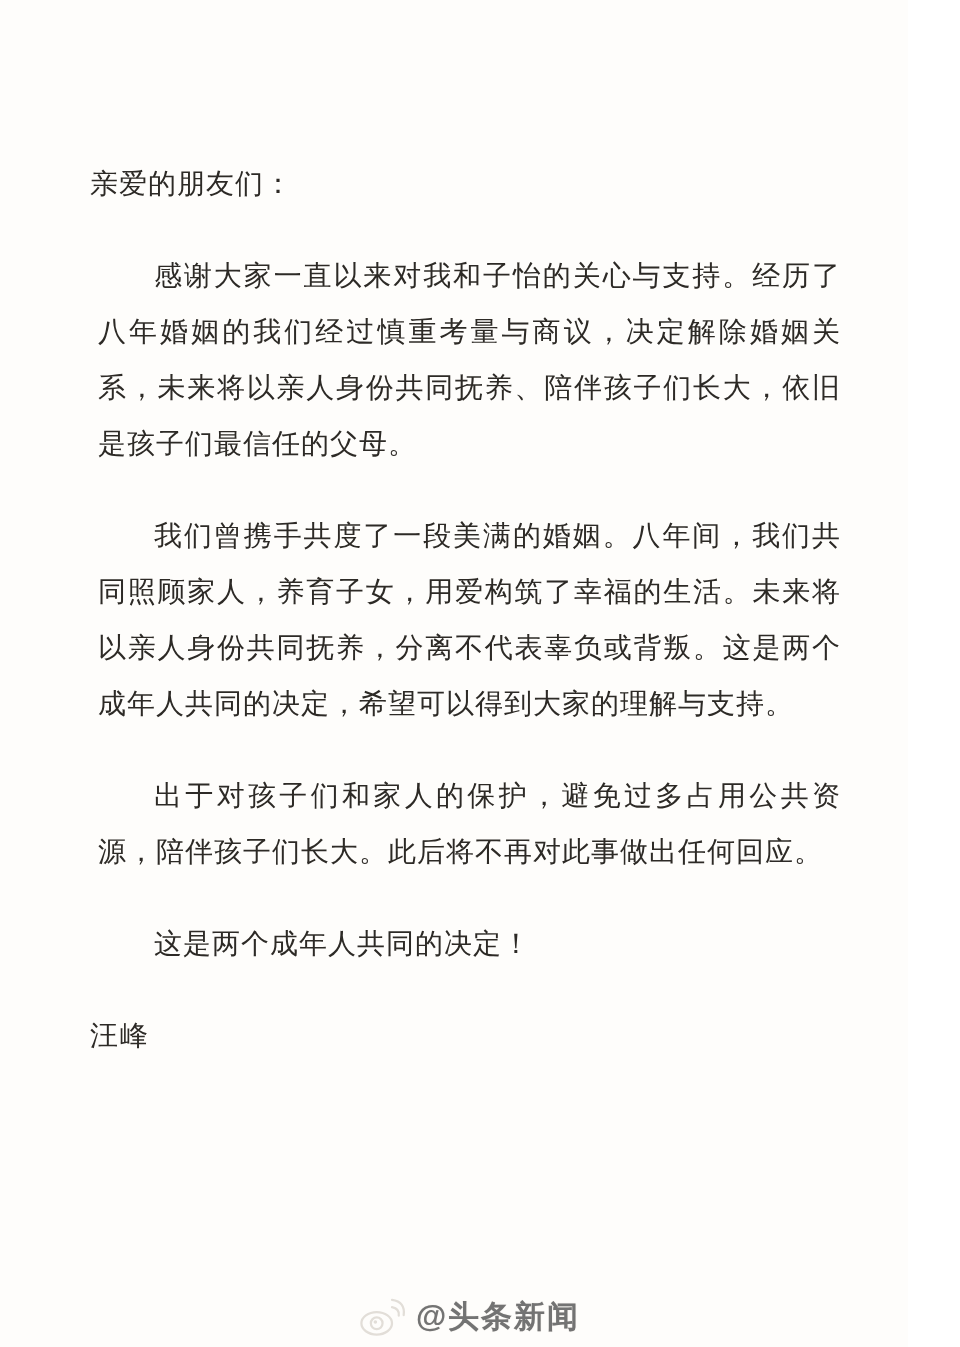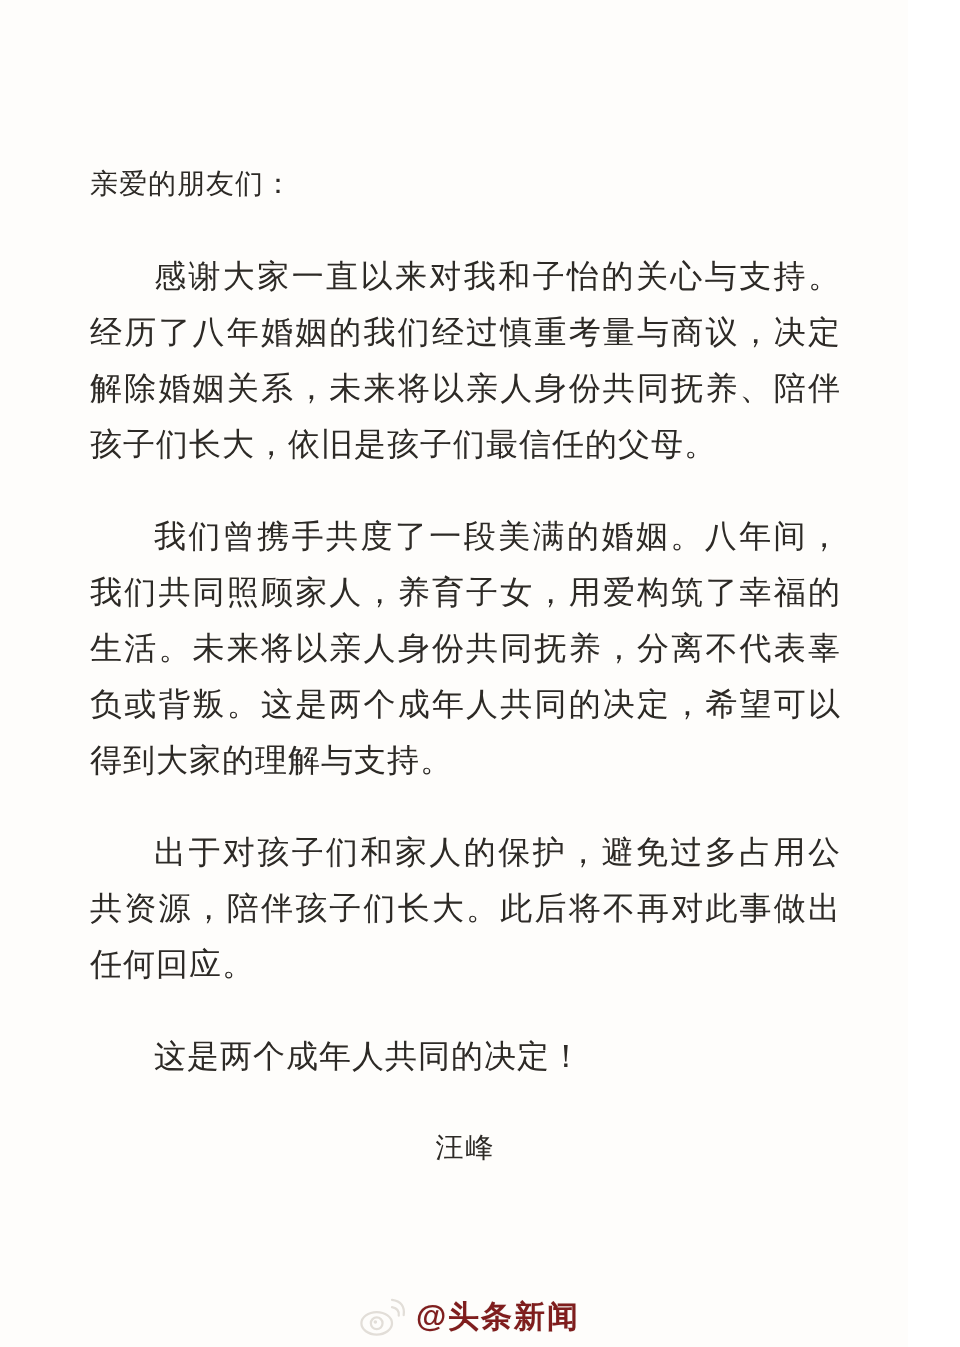--- a/index.html
+++ b/index.html
@@ -17,52 +17,52 @@
     box-sizing: border-box;
     padding: 156px 67px 0 90px;
   }
   .salutation {
     margin: 0 0 36px 0;
     font-size: 28px;
     line-height: 56px;
     letter-spacing: 1px;
   }
   .para {
-    margin: 0 0 36px 0;
-    font-size: 32px;
+    margin: 0 0 36px 8px;
+    font-size: 28px;
     line-height: 56px;
     text-indent: 2em;
     text-align: justify;
     letter-spacing: 1px;
   }
   .signature {
     margin: 34px 0 0 0;
     font-size: 28px;
     line-height: 56px;
-    text-align: center;
+    text-align: left;
     letter-spacing: 2px;
   }
   .watermark {
     position: absolute;
     left: 0;
     right: 0;
     bottom: 8px;
     display: flex;
     justify-content: center;
     align-items: center;
     gap: 6px;
     transform: translateX(14px);
     user-select: none;
   }
   .watermark-label {
     font-family: "Liberation Sans", "DejaVu Sans", sans-serif;
     font-weight: bold;
     font-size: 31px;
     letter-spacing: 2px;
-    color: #7f1d1d;
+    color: #737373;
     text-shadow: 0 0 1px #d9d5cf;
   }
   .weibo-icon {
     display: inline-block;
   }
 </style>
 </head>
 <body>
 
 <div class="page">

